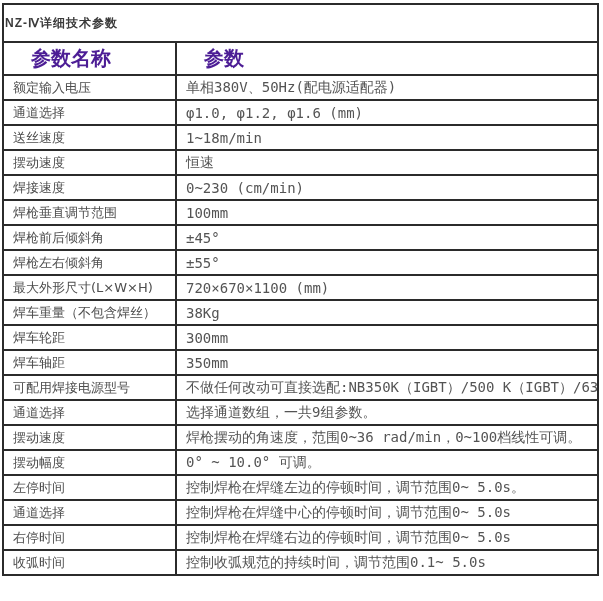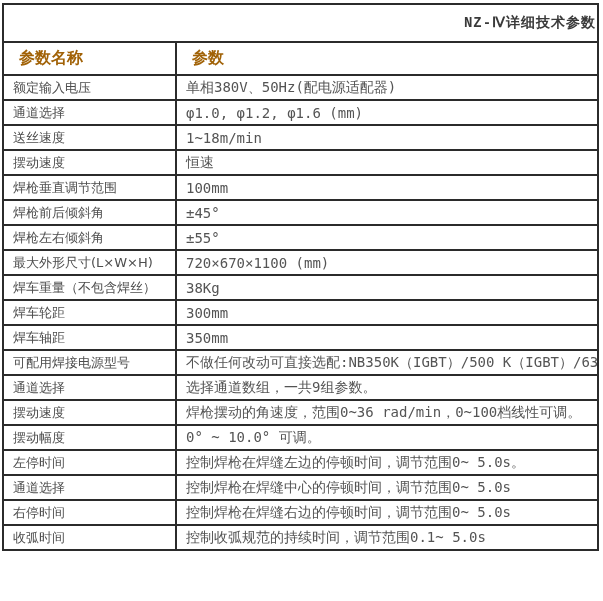--- a/index.html
+++ b/index.html
@@ -22,36 +22,36 @@
   .spec-table th, .spec-table td {
     border: 2px solid #2b2b2b;
     overflow: hidden;
     white-space: nowrap;
     box-sizing: content-box;
   }
   col.col-name  { width: 173px; }
   col.col-value { width: 422px; }
   .title-cell {
     height: 34px;
-    text-align: right;
+    text-align: left;
     vertical-align: middle;
-    font-size: 14px;
+    font-size: 12px;
     font-weight: bold;
     letter-spacing: 1px;
     color: #3a3a3a;
-    font-family: Liberation Mono, monospace;
+    font-family: Liberation Sans, sans-serif;
   }
   .header-cell {
     height: 31px;
     text-align: left;
     vertical-align: middle;
-    font-size: 16px;
+    font-size: 20px;
     font-weight: bold;
-    padding: 0 0 0 15px;
-    color: #a16207;
+    padding: 0 0 0 27px;
+    color: #4c1d95;
   }
   tbody td {
     height: 23px;
     vertical-align: middle;
     font-size: 13px;
     padding: 0 0 0 9px;
     color: #4d4d4d;
     margin-left: 32px;
   }
   td.value-cell {
@@ -87,20 +87,24 @@
           <td class="name-cell">通道选择</td>
           <td class="value-cell">φ1.0, φ1.2, φ1.6 (mm)</td>
         </tr>
         <tr>
           <td class="name-cell">送丝速度</td>
           <td class="value-cell">1~18m/min</td>
         </tr>
         <tr>
           <td class="name-cell">摆动速度</td>
           <td class="value-cell">恒速</td>
+        </tr>
+        <tr>
+          <td class="name-cell">焊接速度</td>
+          <td class="value-cell">0~230 (cm/min)</td>
         </tr>
         <tr>
           <td class="name-cell">焊枪垂直调节范围</td>
           <td class="value-cell">100mm</td>
         </tr>
         <tr>
           <td class="name-cell">焊枪前后倾斜角</td>
           <td class="value-cell">±45°</td>
         </tr>
         <tr>

